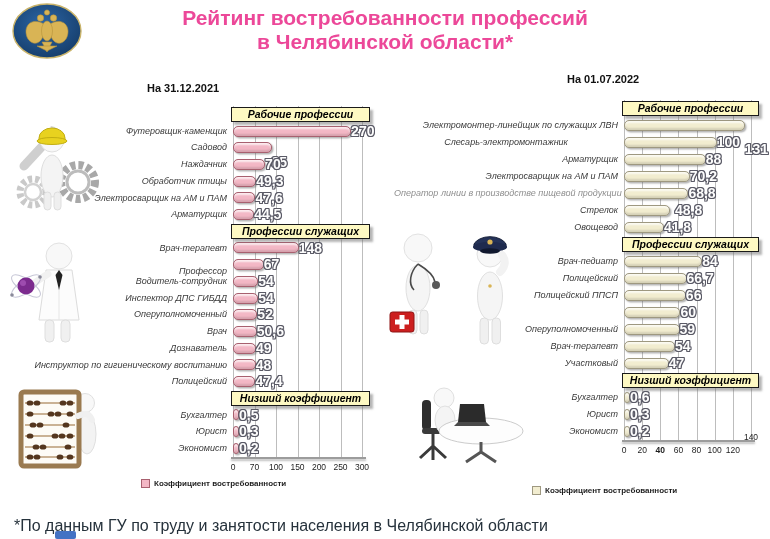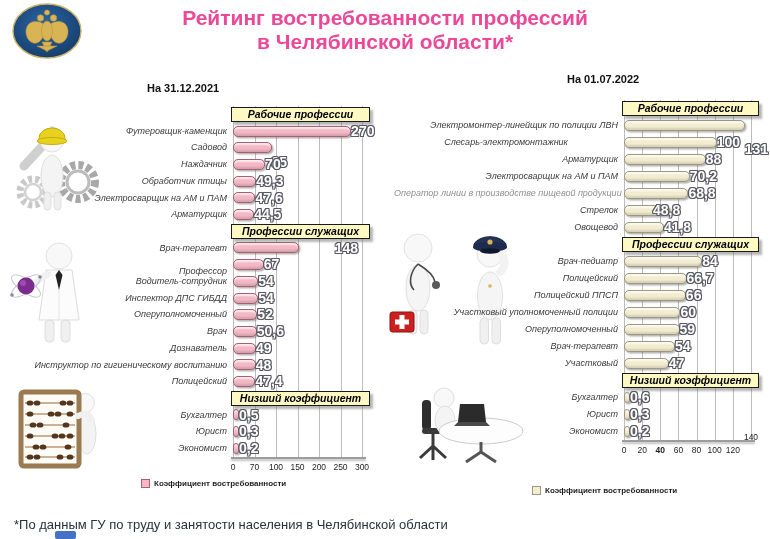--- a/index.html
+++ b/index.html
@@ -32,21 +32,21 @@
     box-shadow:1.5px 1.5px 1.5px rgba(90,90,90,.45), inset 0 2px 2px rgba(255,255,255,.75), inset 0 -2px 2px rgba(0,0,0,.12);
   }
   .bar-value{
     position:absolute;font-weight:bold;font-size:14px;color:#fdfdfd;z-index:4;white-space:nowrap;
     text-shadow:-1px -1px 0 #5a5a66,1px -1px 0 #5a5a66,-1px 1px 0 #5a5a66,1px 1px 0 #5a5a66,0 1px 0 #5a5a66,0 -1px 0 #5a5a66,1px 0 0 #5a5a66,-1px 0 0 #5a5a66;
   }
   .axis-baseline{position:absolute;height:2px;background:#9c9c9c;box-shadow:0 2px 2px rgba(130,130,130,.5);z-index:2;}
   .axis-tick{position:absolute;width:26px;text-align:center;font-size:8.5px;color:#1d1d1d;}
   .legend{position:absolute;display:flex;align-items:center;gap:4px;font-size:8px;font-weight:bold;color:#1d1d1d;}
   .legend-swatch{width:7px;height:7px;border:1px solid;display:inline-block;}
-  .footnote{position:absolute;left:14px;top:517px;font-size:13px;color:#26323c;}
+  .footnote{position:absolute;left:14px;top:517px;font-size:16px;color:#26323c;}
   .illustration{position:absolute;}
   .page-edge-artifact{position:absolute;left:55px;top:531px;width:21px;height:8px;background:#4472c4;border-radius:2px;}
 </style>
 </head>
 <body>
 
 <div class="logo">
   <svg width="74" height="58" viewBox="0 0 74 58">
     <defs>
       <radialGradient id="gb" cx="45%" cy="38%" r="70%">
@@ -101,21 +101,21 @@
     <div class="bar-value" style="top: 66.8px; left: 248.199px; height: 16.7px; line-height: 16.7px;">49,3</div>
     <div class="bar-label" style="top: 83.5px; width: 219px; height: 16.7px; line-height: 16.7px;">Электросварщик на АМ и ПАМ</div>
     <div class="bar" style="top: 86.35px; left: 225px; width: 20.468px; background: rgb(243, 183, 197); border-color: rgb(168, 96, 111);"></div>
     <div class="bar-value" style="top: 83.5px; left: 247.468px; height: 16.7px; line-height: 16.7px;">47,6</div>
     <div class="bar-label" style="top: 100.2px; width: 219px; height: 16.7px; line-height: 16.7px;">Арматурщик</div>
     <div class="bar" style="top: 103.05px; left: 225px; width: 19.135px; background: rgb(243, 183, 197); border-color: rgb(168, 96, 111);"></div>
     <div class="bar-value" style="top: 100.2px; left: 246.135px; height: 16.7px; line-height: 16.7px;">44,5</div>
     <div class="section-header" style="top: 117.9px; left: 223px; width: 137px;">Профессии служащих</div>
     <div class="bar-label" style="top: 133.6px; width: 219px; height: 16.7px; line-height: 16.7px;">Врач-терапевт</div>
     <div class="bar" style="top: 136.45px; left: 225px; width: 63.64px; background: rgb(243, 183, 197); border-color: rgb(168, 96, 111);"></div>
-    <div class="bar-value" style="top: 133.6px; left: 290.64px; height: 16.7px; line-height: 16.7px; padding-left: 36px;">148</div>
+    <div class="bar-value" style="top: 133.6px; left: 290.64px; height: 16.7px; line-height: 16.7px;">148</div>
     <div class="bar-label" style="top: 157px; width: 219px; height: 16.7px; line-height: 16.7px;">Профессор</div>
     <div class="bar" style="top: 153.15px; left: 225px; width: 28.81px; background: rgb(243, 183, 197); border-color: rgb(168, 96, 111);"></div>
     <div class="bar-value" style="top: 150.3px; left: 255.81px; height: 16.7px; line-height: 16.7px;">67</div>
     <div class="bar-label" style="top: 167px; width: 219px; height: 16.7px; line-height: 16.7px;">Водитель-сотрудник</div>
     <div class="bar" style="top: 169.85px; left: 225px; width: 23.22px; background: rgb(243, 183, 197); border-color: rgb(168, 96, 111);"></div>
     <div class="bar-value" style="top: 167px; left: 250.22px; height: 16.7px; line-height: 16.7px;">54</div>
     <div class="bar-label" style="top: 183.7px; width: 219px; height: 16.7px; line-height: 16.7px;">Инспектор ДПС  ГИБДД</div>
     <div class="bar" style="top: 186.55px; left: 225px; width: 23.22px; background: rgb(243, 183, 197); border-color: rgb(168, 96, 111);"></div>
     <div class="bar-value" style="top: 183.7px; left: 250.22px; height: 16.7px; line-height: 16.7px;">54</div>
     <div class="bar-label" style="top: 200.4px; width: 219px; height: 16.7px; line-height: 16.7px;">Оперуполномоченный</div>
@@ -158,52 +158,51 @@
       <div class="gridline" style="left: 0px;"></div>
       <div class="gridline" style="left: 18.1429px;"></div>
       <div class="gridline" style="left: 36.2857px;"></div>
       <div class="gridline" style="left: 54.4286px;"></div>
       <div class="gridline" style="left: 72.5714px;"></div>
       <div class="gridline" style="left: 90.7143px;"></div>
       <div class="gridline" style="left: 108.857px;"></div>
       <div class="gridline" style="left: 127px;"></div>
     </div>
     <div class="section-header" style="top: 1px; left: 228px; width: 135px;">Рабочие профессии</div>
-    <div class="bar-label" style="top: 17px; width: 224px; height: 17px; line-height: 17px;">Электромонтер-линейщик по полиции ЛВН</div>
+    <div class="bar-label" style="top: 17px; width: 224px; height: 17px; line-height: 17px;">Электромонтер-линейщик по служащих ЛВН</div>
     <div class="bar" style="top: 20px; left: 230px; width: 118.836px; background: rgb(242, 237, 208); border-color: rgb(158, 152, 128);"></div>
     <div class="bar-value" style="top: 17px; left: 350.836px; height: 17px; line-height: 17px; margin-top: 24px;">131</div>
     <div class="bar-label" style="top: 34px; width: 224px; height: 17px; line-height: 17px; text-align: center;">Слесарь-электромонтажник</div>
     <div class="bar" style="top: 37px; left: 230px; width: 90.7143px; background: rgb(242, 237, 208); border-color: rgb(158, 152, 128);"></div>
     <div class="bar-value" style="top: 34px; left: 322.714px; height: 17px; line-height: 17px;">100</div>
     <div class="bar-label" style="top: 51px; width: 224px; height: 17px; line-height: 17px;">Арматурщик</div>
     <div class="bar" style="top: 54px; left: 230px; width: 79.8286px; background: rgb(242, 237, 208); border-color: rgb(158, 152, 128);"></div>
     <div class="bar-value" style="top: 51px; left: 311.829px; height: 17px; line-height: 17px;">88</div>
     <div class="bar-label" style="top: 68px; width: 224px; height: 17px; line-height: 17px;">Электросварщик на АМ и ПАМ</div>
     <div class="bar" style="top: 71px; left: 230px; width: 63.6814px; background: rgb(242, 237, 208); border-color: rgb(158, 152, 128);"></div>
     <div class="bar-value" style="top: 68px; left: 295.681px; height: 17px; line-height: 17px;">70,2</div>
     <div class="bar-label muted" style="top: 85px; width: 224px; height: 17px; line-height: 17px;">Оператор линии в производстве пищевой продукции</div>
     <div class="bar" style="top: 88px; left: 230px; width: 62.4114px; background: rgb(242, 237, 208); border-color: rgb(158, 152, 128);"></div>
     <div class="bar-value" style="top: 85px; left: 294.411px; height: 17px; line-height: 17px;">68,8</div>
     <div class="bar-label" style="top: 102px; width: 224px; height: 17px; line-height: 17px;">Стрелок</div>
     <div class="bar" style="top: 105px; left: 230px; width: 44.2686px; background: rgb(242, 237, 208); border-color: rgb(158, 152, 128);"></div>
-    <div class="bar-value" style="top: 102px; left: 259px; height: 17px; line-height: 17px;">48,8</div>
+    <div class="bar-value" style="top: 102px; left: 281px; height: 17px; line-height: 17px;">48,8</div>
     <div class="bar-label" style="top: 119px; width: 224px; height: 17px; line-height: 17px;">Овощевод</div>
     <div class="bar" style="top: 122px; left: 230px; width: 37.9186px; background: rgb(242, 237, 208); border-color: rgb(158, 152, 128);"></div>
     <div class="bar-value" style="top: 119px; left: 269.919px; height: 17px; line-height: 17px;">41,8</div>
     <div class="section-header" style="top: 137px; left: 228px; width: 135px;">Профессии служащих</div>
     <div class="bar-label" style="top: 153px; width: 224px; height: 17px; line-height: 17px;">Врач-педиатр</div>
     <div class="bar" style="top: 156px; left: 230px; width: 76.2px; background: rgb(242, 237, 208); border-color: rgb(158, 152, 128);"></div>
     <div class="bar-value" style="top: 153px; left: 308.2px; height: 17px; line-height: 17px;">84</div>
     <div class="bar-label" style="top: 170px; width: 224px; height: 17px; line-height: 17px;">Полицейский</div>
     <div class="bar" style="top: 173px; left: 230px; width: 60.5064px; background: rgb(242, 237, 208); border-color: rgb(158, 152, 128);"></div>
     <div class="bar-value" style="top: 170px; left: 292.506px; height: 17px; line-height: 17px;">66,7</div>
     <div class="bar-label" style="top: 187px; width: 224px; height: 17px; line-height: 17px;">Полицейский ППСП</div>
     <div class="bar" style="top: 190px; left: 230px; width: 59.8714px; background: rgb(242, 237, 208); border-color: rgb(158, 152, 128);"></div>
     <div class="bar-value" style="top: 187px; left: 291.871px; height: 17px; line-height: 17px;">66</div>
-    <div class="bar-label" style="top: 204px; width: 224px; height: 17px; line-height: 17px;">Участковый уполномоченный полиции</div>
     <div class="bar" style="top: 207px; left: 230px; width: 54.4286px; background: rgb(242, 237, 208); border-color: rgb(158, 152, 128);"></div>
     <div class="bar-value" style="top: 204px; left: 286.429px; height: 17px; line-height: 17px;">60</div>
     <div class="bar-label" style="top: 221px; width: 224px; height: 17px; line-height: 17px;">Оперуполномоченный</div>
     <div class="bar" style="top: 224px; left: 230px; width: 53.5214px; background: rgb(242, 237, 208); border-color: rgb(158, 152, 128);"></div>
     <div class="bar-value" style="top: 221px; left: 285.521px; height: 17px; line-height: 17px;">59</div>
     <div class="bar-label" style="top: 238px; width: 224px; height: 17px; line-height: 17px;">Врач-терапевт</div>
     <div class="bar" style="top: 241px; left: 230px; width: 48.9857px; background: rgb(242, 237, 208); border-color: rgb(158, 152, 128);"></div>
     <div class="bar-value" style="top: 238px; left: 280.986px; height: 17px; line-height: 17px;">54</div>
     <div class="bar-label" style="top: 255px; width: 224px; height: 17px; line-height: 17px;">Участковый</div>
     <div class="bar" style="top: 258px; left: 230px; width: 42.6357px; background: rgb(242, 237, 208); border-color: rgb(158, 152, 128);"></div>

